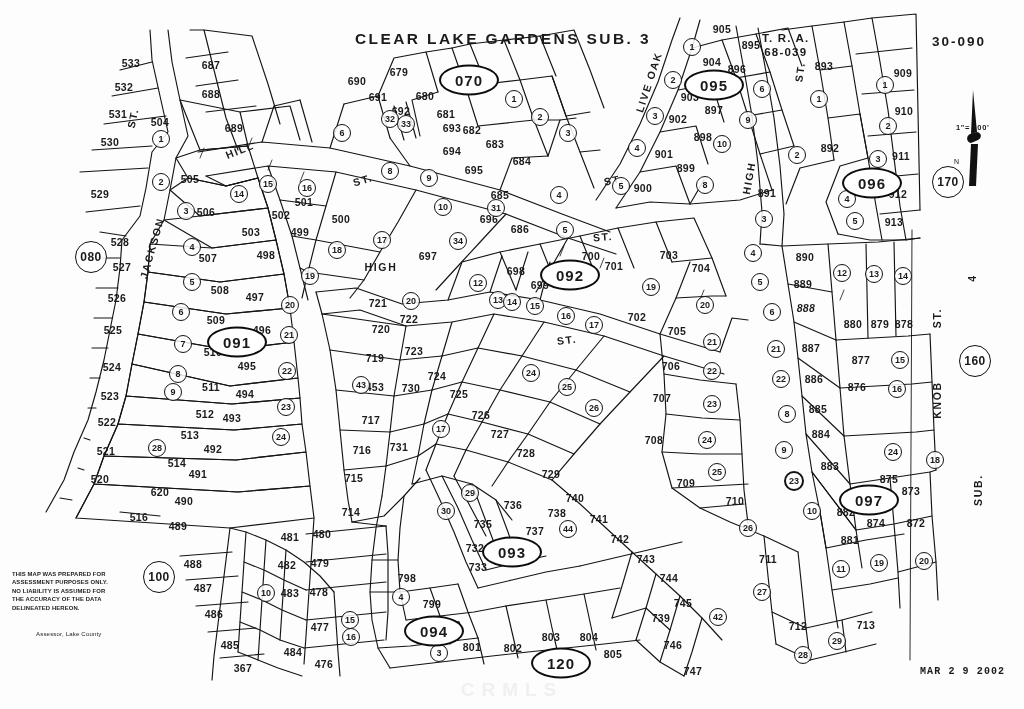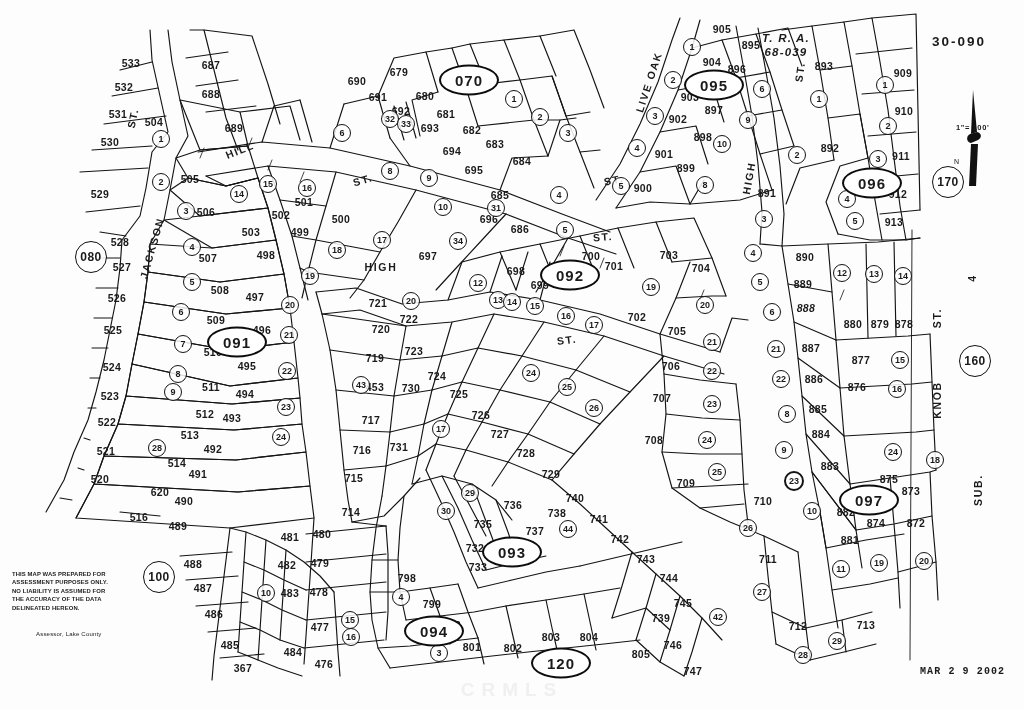--- a/index.html
+++ b/index.html
@@ -43,21 +43,21 @@
     background:rgba(255,255,255,.9);
   }
   
   .blocknum{
     font-size:15px;font-weight:700;letter-spacing:1px;
     width:56px;height:27px;border:2.6px solid #0c0c0c;border-radius:50%;
     display:flex;align-items:center;justify-content:center;
     background:#fff;
   }
   .title{font-size:15.5px;letter-spacing:2.4px;font-weight:600;}
-  .tra{font-size:11.5px;letter-spacing:1.2px;font-weight:600;text-align:center;line-height:1.25;font-style:italic;}
+  .tra{font-size:11.5px;letter-spacing:1.2px;font-weight:600;text-align:center;line-height:1.25;}
   .pagenum{font-size:13.5px;letter-spacing:2px;font-weight:600;}
   .street{font-size:10.5px;letter-spacing:1.7px;font-weight:600;}
   .note{font-size:5.9px;line-height:1.42;font-weight:700;letter-spacing:.1px;color:#1b1b1b;}
   .sig{font-size:6px;letter-spacing:.2px;color:#1b1b1b;}
   .datestamp{font-size:10px;letter-spacing:1.1px;font-weight:600;font-family:"Liberation Mono", monospace;}
   .scalelabel{font-size:7.5px;letter-spacing:.6px;font-weight:600;}
   .watermark{
     position:absolute;left:0;right:0;bottom:8px;text-align:center;
     font-size:19px;letter-spacing:7px;color:#f0f0f0;font-weight:700;
   }
@@ -350,20 +350,21 @@
         <path d="M268,170 L272,160"></path>
           <path d="M300,182 L304,172"></path>
         <path d="M560,256 L564,246"></path>
           <path d="M600,268 L604,258"></path>
         <path d="M700,300 L704,290"></path>
           <path d="M840,300 L844,290"></path>
       </g>
     </g>
   </svg>
 
+  <div class="lbl title" style="left:355px;top:31px;">CLEAR LAKE GARDENS SUB. 3</div>
 
   <div class="lbl tra" style="left:762px;top:31px;">
     <div>T. R. A.</div>
     <div>68-039</div>
   </div>
 
   <div class="lbl pagenum" style="left:932px;top:35px;">30-090</div>
 
   <div style="position:absolute;left:952px;top:88px;width:44px;height:100px;">
     <svg viewBox="0 0 44 100" width="44" height="100">
@@ -411,21 +412,21 @@
       <div class="lbl parcel" style="left: 100px; top: 194px; transform: translate(-50%, -50%);">529</div>
       <div class="lbl parcel" style="left: 120px; top: 242px; transform: translate(-50%, -50%);">528</div>
       <div class="lbl parcel" style="left: 122px; top: 267px; transform: translate(-50%, -50%);">527</div>
       <div class="lbl parcel" style="left: 117px; top: 298px; transform: translate(-50%, -50%);">526</div>
       <div class="lbl parcel" style="left: 113px; top: 330px; transform: translate(-50%, -50%);">525</div>
       <div class="lbl parcel" style="left: 112px; top: 367px; transform: translate(-50%, -50%);">524</div>
       <div class="lbl parcel" style="left: 110px; top: 396px; transform: translate(-50%, -50%);">523</div>
       <div class="lbl parcel" style="left: 107px; top: 422px; transform: translate(-50%, -50%);">522</div>
       <div class="lbl parcel" style="left: 106px; top: 451px; transform: translate(-50%, -50%);">521</div>
       <div class="lbl parcel" style="left: 100px; top: 479px; transform: translate(-50%, -50%);">520</div>
-      <div class="lbl parcel" style="left: 154px; top: 122px; transform: translate(-50%, -50%);">504</div>
+      <div class="lbl parcel" style="left: 160px; top: 122px; transform: translate(-50%, -50%);">504</div>
       <div class="lbl parcel" style="left: 190px; top: 179px; transform: translate(-50%, -50%);">505</div>
       <div class="lbl parcel" style="left: 206px; top: 212px; transform: translate(-50%, -50%);">506</div>
       <div class="lbl parcel" style="left: 208px; top: 258px; transform: translate(-50%, -50%);">507</div>
       <div class="lbl parcel" style="left: 220px; top: 290px; transform: translate(-50%, -50%);">508</div>
       <div class="lbl parcel" style="left: 216px; top: 320px; transform: translate(-50%, -50%);">509</div>
       <div class="lbl parcel" style="left: 213px; top: 352px; transform: translate(-50%, -50%);">510</div>
       <div class="lbl parcel" style="left: 211px; top: 387px; transform: translate(-50%, -50%);">511</div>
       <div class="lbl parcel" style="left: 205px; top: 414px; transform: translate(-50%, -50%);">512</div>
       <div class="lbl parcel" style="left: 190px; top: 435px; transform: translate(-50%, -50%);">513</div>
       <div class="lbl parcel" style="left: 177px; top: 463px; transform: translate(-50%, -50%);">514</div>
@@ -461,21 +462,21 @@
       <div class="lbl parcel" style="left: 320px; top: 627px; transform: translate(-50%, -50%);">477</div>
       <div class="lbl parcel" style="left: 324px; top: 664px; transform: translate(-50%, -50%);">476</div>
       <div class="lbl parcel" style="left: 211px; top: 65px; transform: translate(-50%, -50%);">687</div>
       <div class="lbl parcel" style="left: 211px; top: 94px; transform: translate(-50%, -50%);">688</div>
       <div class="lbl parcel" style="left: 234px; top: 128px; transform: translate(-50%, -50%);">689</div>
       <div class="lbl parcel" style="left: 357px; top: 81px; transform: translate(-50%, -50%);">690</div>
       <div class="lbl parcel" style="left: 378px; top: 97px; transform: translate(-50%, -50%);">691</div>
       <div class="lbl parcel" style="left: 399px; top: 72px; transform: translate(-50%, -50%);">679</div>
       <div class="lbl parcel" style="left: 425px; top: 96px; transform: translate(-50%, -50%);">680</div>
       <div class="lbl parcel" style="left: 401px; top: 111px; transform: translate(-50%, -50%);">692</div>
-      <div class="lbl parcel" style="left: 430px; top: 128px; transform: translate(-50%, -50%);">693</div>
+      <div class="lbl parcel" style="left: 430px; top: 128px; transform: translate(-50%, -50%); padding-left: 44px;">693</div>
       <div class="lbl parcel" style="left: 446px; top: 114px; transform: translate(-50%, -50%);">681</div>
       <div class="lbl parcel" style="left: 472px; top: 130px; transform: translate(-50%, -50%);">682</div>
       <div class="lbl parcel" style="left: 495px; top: 144px; transform: translate(-50%, -50%);">683</div>
       <div class="lbl parcel" style="left: 452px; top: 151px; transform: translate(-50%, -50%);">694</div>
       <div class="lbl parcel" style="left: 474px; top: 170px; transform: translate(-50%, -50%);">695</div>
       <div class="lbl parcel" style="left: 522px; top: 161px; transform: translate(-50%, -50%);">684</div>
       <div class="lbl parcel" style="left: 500px; top: 195px; transform: translate(-50%, -50%);">685</div>
       <div class="lbl parcel" style="left: 489px; top: 219px; transform: translate(-50%, -50%);">696</div>
       <div class="lbl parcel" style="left: 520px; top: 229px; transform: translate(-50%, -50%);">686</div>
       <div class="lbl parcel" style="left: 428px; top: 256px; transform: translate(-50%, -50%);">697</div>
@@ -484,21 +485,21 @@
       <div class="lbl parcel" style="left: 591px; top: 256px; transform: translate(-50%, -50%);">700</div>
       <div class="lbl parcel" style="left: 614px; top: 266px; transform: translate(-50%, -50%);">701</div>
       <div class="lbl parcel" style="left: 637px; top: 317px; transform: translate(-50%, -50%);">702</div>
       <div class="lbl parcel" style="left: 669px; top: 255px; transform: translate(-50%, -50%);">703</div>
       <div class="lbl parcel" style="left: 701px; top: 268px; transform: translate(-50%, -50%);">704</div>
       <div class="lbl parcel" style="left: 677px; top: 331px; transform: translate(-50%, -50%);">705</div>
       <div class="lbl parcel" style="left: 671px; top: 366px; transform: translate(-50%, -50%);">706</div>
       <div class="lbl parcel" style="left: 662px; top: 398px; transform: translate(-50%, -50%);">707</div>
       <div class="lbl parcel" style="left: 654px; top: 440px; transform: translate(-50%, -50%);">708</div>
       <div class="lbl parcel" style="left: 686px; top: 483px; transform: translate(-50%, -50%);">709</div>
-      <div class="lbl parcel" style="left: 735px; top: 501px; transform: translate(-50%, -50%); margin-left: 28px;">710</div>
+      <div class="lbl parcel" style="left: 735px; top: 501px; transform: translate(-50%, -50%);">710</div>
       <div class="lbl parcel" style="left: 768px; top: 559px; transform: translate(-50%, -50%);">711</div>
       <div class="lbl parcel" style="left: 798px; top: 626px; transform: translate(-50%, -50%);">712</div>
       <div class="lbl parcel" style="left: 866px; top: 625px; transform: translate(-50%, -50%);">713</div>
       <div class="lbl parcel" style="left: 351px; top: 512px; transform: translate(-50%, -50%);">714</div>
       <div class="lbl parcel" style="left: 354px; top: 478px; transform: translate(-50%, -50%);">715</div>
       <div class="lbl parcel" style="left: 362px; top: 450px; transform: translate(-50%, -50%);">716</div>
       <div class="lbl parcel" style="left: 371px; top: 420px; transform: translate(-50%, -50%);">717</div>
       <div class="lbl parcel" style="left: 375px; top: 387px; transform: translate(-50%, -50%);">453</div>
       <div class="lbl parcel" style="left: 375px; top: 358px; transform: translate(-50%, -50%);">719</div>
       <div class="lbl parcel" style="left: 381px; top: 329px; transform: translate(-50%, -50%);">720</div>
@@ -529,21 +530,21 @@
       <div class="lbl parcel" style="left: 661px; top: 618px; transform: translate(-50%, -50%);">739</div>
       <div class="lbl parcel" style="left: 673px; top: 645px; transform: translate(-50%, -50%);">746</div>
       <div class="lbl parcel" style="left: 693px; top: 671px; transform: translate(-50%, -50%);">747</div>
       <div class="lbl parcel" style="left: 407px; top: 578px; transform: translate(-50%, -50%);">798</div>
       <div class="lbl parcel" style="left: 432px; top: 604px; transform: translate(-50%, -50%);">799</div>
       <div class="lbl parcel" style="left: 452px; top: 625px; transform: translate(-50%, -50%);">800</div>
       <div class="lbl parcel" style="left: 472px; top: 647px; transform: translate(-50%, -50%);">801</div>
       <div class="lbl parcel" style="left: 513px; top: 648px; transform: translate(-50%, -50%);">802</div>
       <div class="lbl parcel" style="left: 551px; top: 637px; transform: translate(-50%, -50%);">803</div>
       <div class="lbl parcel" style="left: 589px; top: 637px; transform: translate(-50%, -50%);">804</div>
-      <div class="lbl parcel" style="left: 613px; top: 654px; transform: translate(-50%, -50%); margin-left: 28px;">805</div>
+      <div class="lbl parcel" style="left: 613px; top: 654px; transform: translate(-50%, -50%);">805</div>
       <div class="lbl parcel" style="left: 722px; top: 29px; transform: translate(-50%, -50%);">905</div>
       <div class="lbl parcel" style="left: 712px; top: 62px; transform: translate(-50%, -50%);">904</div>
       <div class="lbl parcel" style="left: 690px; top: 97px; transform: translate(-50%, -50%);">903</div>
       <div class="lbl parcel" style="left: 678px; top: 119px; transform: translate(-50%, -50%);">902</div>
       <div class="lbl parcel" style="left: 664px; top: 154px; transform: translate(-50%, -50%);">901</div>
       <div class="lbl parcel" style="left: 643px; top: 188px; transform: translate(-50%, -50%);">900</div>
       <div class="lbl parcel" style="left: 751px; top: 45px; transform: translate(-50%, -50%);">895</div>
       <div class="lbl parcel" style="left: 737px; top: 69px; transform: translate(-50%, -50%);">896</div>
       <div class="lbl parcel" style="left: 714px; top: 110px; transform: translate(-50%, -50%);">897</div>
       <div class="lbl parcel" style="left: 703px; top: 137px; transform: translate(-50%, -50%);">898</div>

